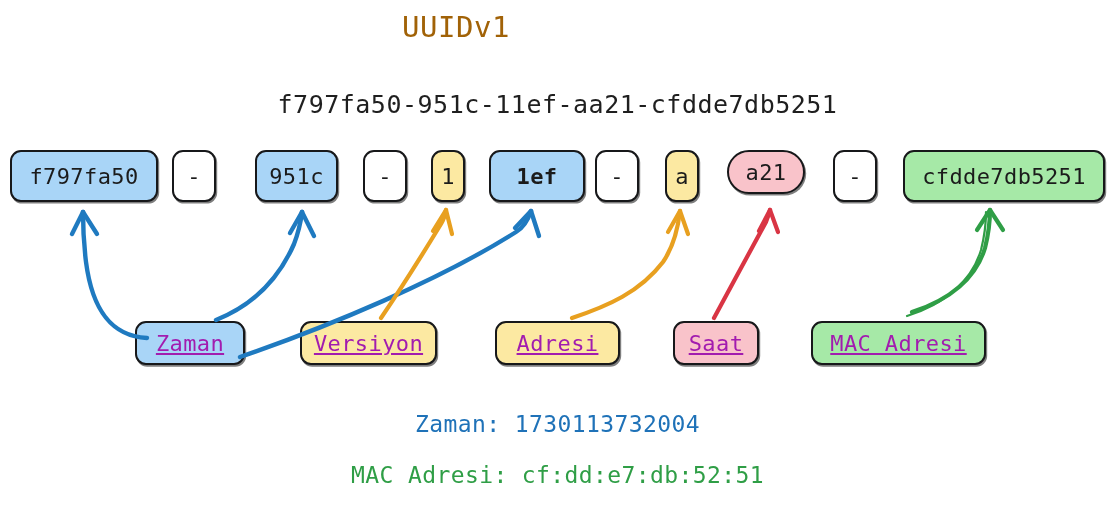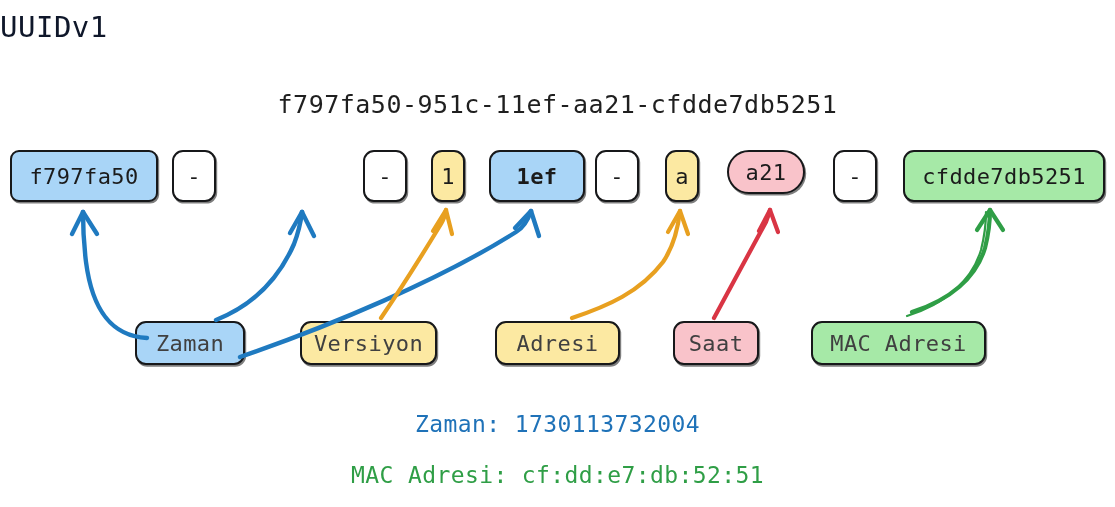--- a/index.html
+++ b/index.html
@@ -13,23 +13,23 @@
     height: 507px;
     background: #ffffff;
     overflow: hidden;
     font-family: "DejaVu Sans Mono", monospace;
   }
   #title {
     position: absolute;
     left: 0;
     top: 10px;
     width: 912px;
-    text-align: left;
+    text-align: center;
     font-size: 29px;
-    color: #0f172a;
+    color: #a16207;
     letter-spacing: 0.5px;
   }
   #uuid-string {
     position: absolute;
     left: 0;
     top: 90px;
     width: 1115px;
     text-align: center;
     font-size: 25px;
     color: #1f1f1f;
@@ -56,23 +56,24 @@
 
   .tag {
     position: absolute;
     box-sizing: border-box;
     border: 2.6px solid #17181a;
     border-radius: 11px;
     display: flex;
     align-items: center;
     justify-content: center;
     font-size: 22px;
-    color: #404040;
+    color: #a21caf;
     letter-spacing: 0.4px;
     box-shadow: 1.2px 1.8px 0 rgba(20,20,20,0.55);
+    text-decoration: underline;
   }
   .tag.fill-blue  { background: #a9d5f7; }
   .tag.fill-yellow{ background: #fce9a2; }
   .tag.fill-pink  { background: #f9c3ca; }
   .tag.fill-green { background: #a6e9a7; }
 
   #arrow-layer {
     position: absolute;
     left: 0; top: 0;
     width: 1115px;
@@ -91,22 +92,23 @@
 </style>
 </head>
 <body>
 
 <div id="canvas">
 
   <div id="title">UUIDv1</div>
 
   <div id="uuid-string">f797fa50-951c-11ef-aa21-cfdde7db5251</div>
 
-  <div class="chip fill-blue" style="left:10px;  top:150px; width:148px; height:52px;border-radius:9px;">f797fa50</div>
+  <div class="chip fill-blue" style="left:10px;  top:150px; width:148px; height:52px;">f797fa50</div>
   <div class="chip fill-white" style="left:172px; top:150px; width:44px;  height:52px;">-</div>
+  <div class="chip fill-blue" style="left:255px; top:150px; width:83px;  height:52px;">951c</div>
   <div class="chip fill-white" style="left:363px; top:150px; width:44px;  height:52px;">-</div>
   <div class="chip fill-yellow" style="left:431px; top:150px; width:34px;  height:52px;">1</div>
   <div class="chip fill-blue" style="left:489px; top:150px; width:96px;  height:52px;font-weight:bold;">1ef</div>
   <div class="chip fill-white" style="left:595px; top:150px; width:44px;  height:52px;">-</div>
   <div class="chip fill-yellow" style="left:665px; top:150px; width:34px;  height:52px;">a</div>
   <div class="chip fill-pink" style="left:727px; top:150px; width:78px;  height:44px;border-radius:22px;">a21</div>
   <div class="chip fill-white" style="left:833px; top:150px; width:44px;  height:52px;">-</div>
   <div class="chip fill-green" style="left:903px; top:150px; width:202px; height:52px;">cfdde7db5251</div>
 
   <div class="tag fill-blue" style="left:135px; top:321px; width:110px; height:44px;">Zaman</div>

